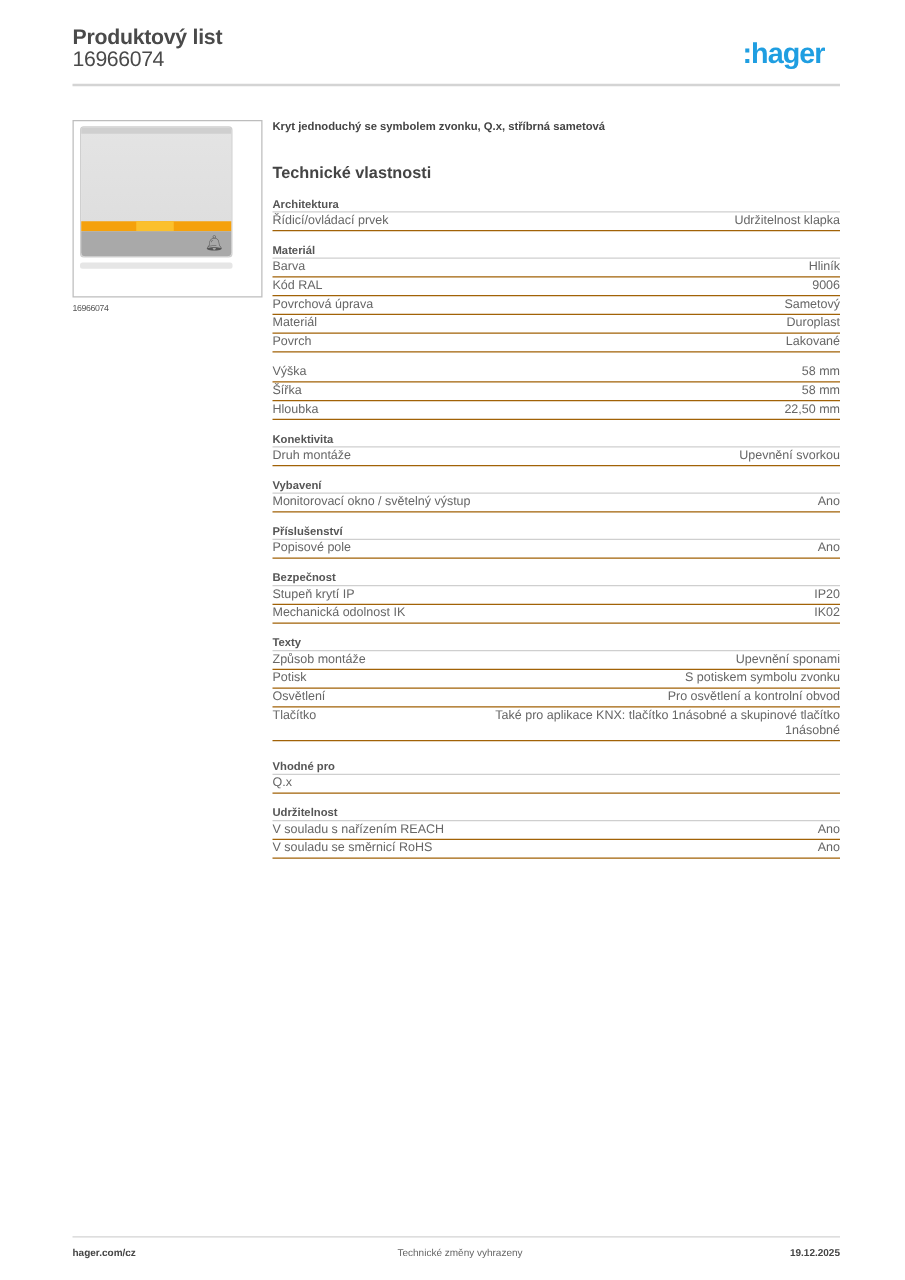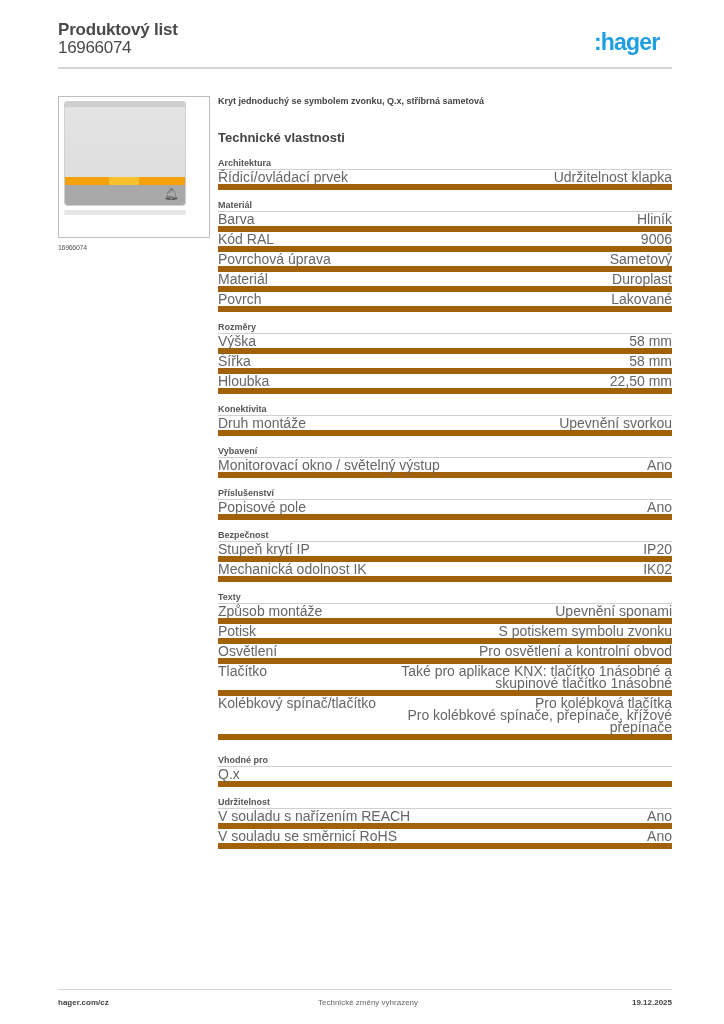--- a/index.html
+++ b/index.html
@@ -18,21 +18,21 @@
   .plate-bottom { position:absolute; left:0; top:83px; width:100%; height:20px; background:#a9a9a9; border-radius:0 0 3px 3px; }
   .bell { position:absolute; right:6px; top:2px; font-size:12px; color:#555; }
   .strip { position:absolute; left:5px; top:113px; width:122px; height:5px; background:#e6e6e6; border-radius:2px; }
   .thumb-cap { position:absolute; left:58px; top:244px; font-size:7px; color:#555; letter-spacing:-0.3px; }
 
   .main { position:absolute; left:218px; top:96px; width:454px; }
   .prod-name { font-size:9px; font-weight:bold; color:#444; height:34px; }
   .tech { font-size:13px; font-weight:bold; color:#444; height:27px; }
   .section { margin-bottom:9px; }
   .sec-h { font-size:9px; font-weight:bold; color:#555; height:12px; line-height:12px; border-bottom:1px solid #cfcfcf; }
-  .row { display:flex; justify-content:space-between; font-size:14px; color:#666; line-height:12px; padding:1px 0 1px 0; border-bottom:6px solid #a16207; }
+  .row { display:flex; justify-content:space-between; font-size:10px; color:#666; line-height:12px; padding:1px 0 1px 0; border-bottom:1px solid #a16207; }
   .row .v { text-align:right; max-width:290px; }
 
   .ftr-rule { position:absolute; left:58px; top:989px; width:614px; height:1px; background:#d4d4d4; }
   .ftr-l { position:absolute; left:58px; top:998px; font-size:8px; font-weight:bold; color:#444; }
   .ftr-c { position:absolute; left:318px; top:998px; font-size:8px; color:#666; }
   .ftr-r { position:absolute; right:52px; top:998px; font-size:8px; font-weight:bold; color:#444; }
 </style>
 </head>
 <body>
 
@@ -86,21 +86,20 @@
         <div class="row">
           <span class="l">Materiál</span>
           <span class="v" style="white-space: pre-line;">Duroplast</span>
         </div>
         <div class="row">
           <span class="l">Povrch</span>
           <span class="v" style="white-space: pre-line;">Lakované</span>
         </div>
       </div>
       <div class="section">
-        <div class="sec-h">Rozměry</div>
         <div class="row">
           <span class="l">Výška</span>
           <span class="v" style="white-space: pre-line;">58 mm</span>
         </div>
         <div class="row">
           <span class="l">Šířka</span>
           <span class="v" style="white-space: pre-line;">58 mm</span>
         </div>
         <div class="row">
           <span class="l">Hloubka</span>
@@ -150,25 +149,20 @@
           <span class="v" style="white-space: pre-line;">S potiskem symbolu zvonku</span>
         </div>
         <div class="row">
           <span class="l">Osvětlení</span>
           <span class="v" style="white-space: pre-line;">Pro osvětlení a kontrolní obvod</span>
         </div>
         <div class="row">
           <span class="l">Tlačítko</span>
           <span class="v" style="white-space: pre-line;">Také pro aplikace KNX: tlačítko 1násobné a skupinové tlačítko 1násobné</span>
         </div>
-        <div class="row">
-          <span class="l">Kolébkový spínač/tlačítko</span>
-          <span class="v" style="white-space: pre-line;">Pro kolébková tlačítka
-Pro kolébkové spínače, přepínače, křížové přepínače</span>
-        </div>
       </div>
       <div class="section" style="margin-top: 14px;">
         <div class="sec-h">Vhodné pro</div>
         <div class="row">
           <span class="l">Q.x</span>
           <span class="v" style="white-space: pre-line;"></span>
         </div>
       </div>
       <div class="section">
         <div class="sec-h">Udržitelnost</div>

